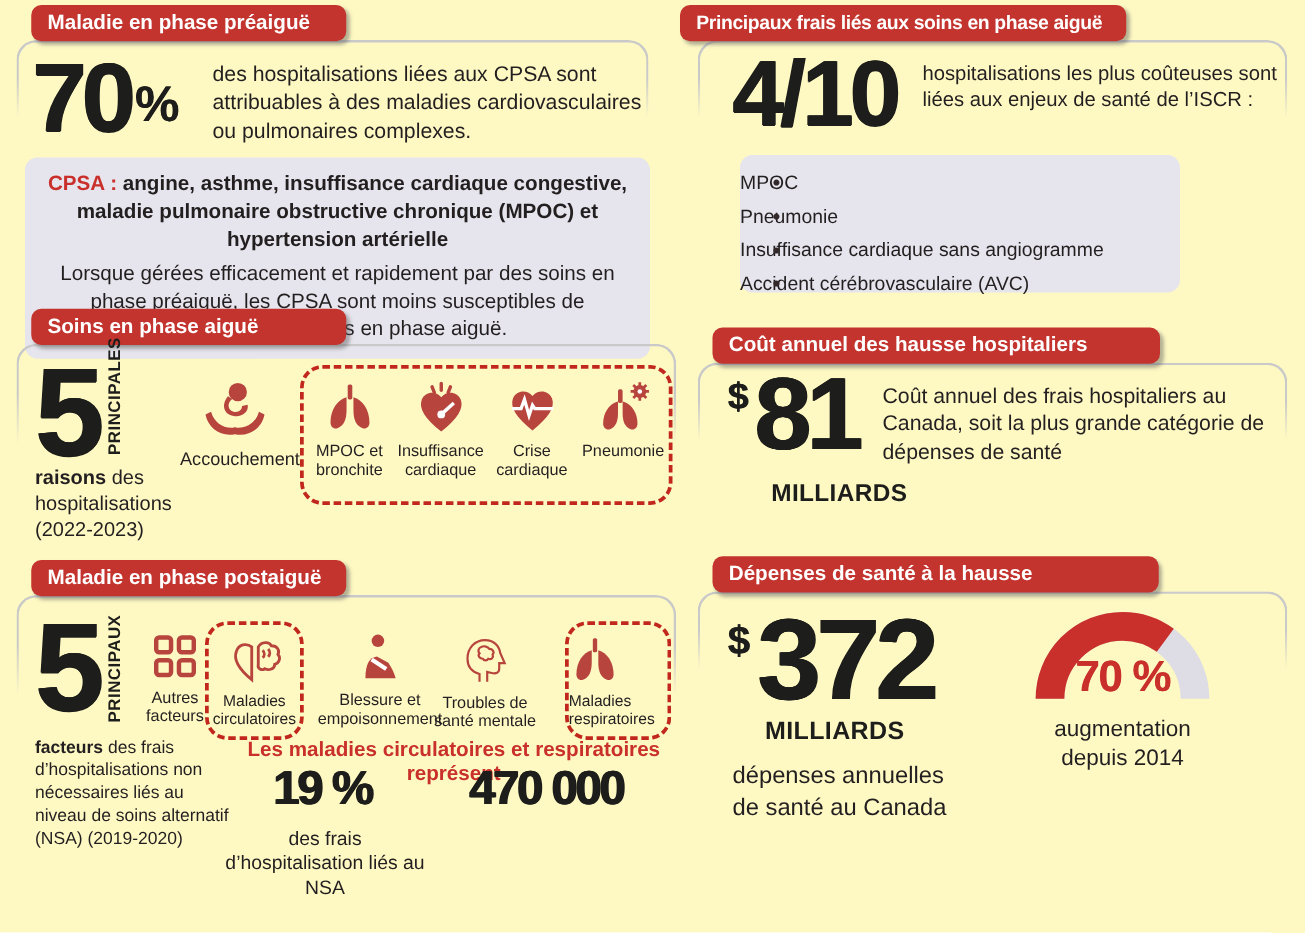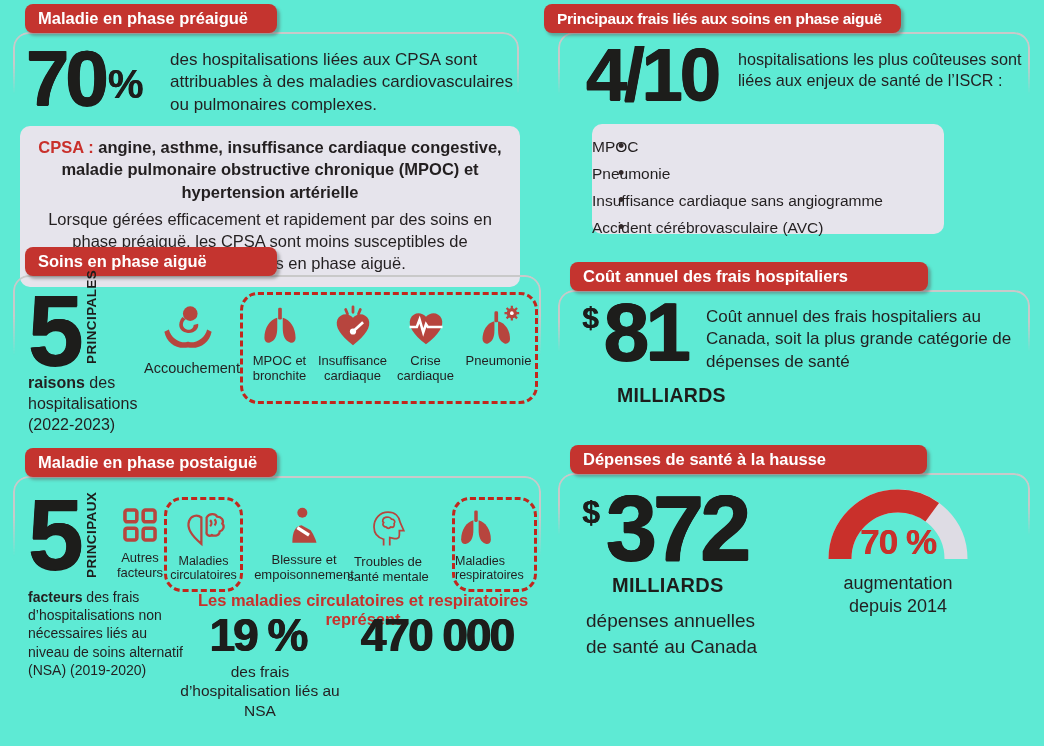--- a/index.html
+++ b/index.html
@@ -1,17 +1,17 @@
 <!DOCTYPE html>
 <html><head>
 <meta charset="utf-8">
 <style>
   html,body{margin:0;padding:0;background:#fff;}
   body{font-family:"Liberation Sans",sans-serif;color:#231f20;}
-  .stage{position:relative;width:1044px;height:746px;background:#5eead4;overflow:hidden;}
+  .stage{position:relative;width:1044px;height:746px;background:#fef9c3;overflow:hidden;}
   .abs{position:absolute;}
   
   .banner{
     position:absolute;height:29px;background:#c4342f;color:#fff;
     font-weight:bold;font-size:16.5px;line-height:29px;padding-left:13px;
     border-radius:8px;box-sizing:border-box;white-space:nowrap;
     box-shadow:2.5px 3px 3px rgba(90,90,90,.45);
   }
   .banner.tight{font-size:15.5px;letter-spacing:-.3px;}
   
@@ -45,21 +45,21 @@
   }
   .icon-item{text-align:center;}
   .icon-label{font-size:13.5px;line-height:1.15;margin-top:7px;}
   .dcell{flex:1;text-align:center;padding-top:9px;}
   .dcell .icon-label{font-size:13px;margin-top:6px;}
   .smcell .icon-label{font-size:12.5px;margin-top:5px;}
   .bullets{list-style:none;margin:0;padding:9px 10px 9px 0;}
   .bullets li{font-size:15.5px;line-height:27px;position:relative;}
   .bullets li::before{content:"\2022";position:absolute;left:26px;font-size:18px;color:#33292a;}
   .highlight{position:absolute;font-weight:bold;font-size:16.5px;color:#c9302b;text-align:center;}
-  .midstat{position:absolute;text-align:center;font-weight:bold;font-size:46px;
+  .midstat{position:absolute;text-align:center;font-weight:bold;font-size:38px;
            letter-spacing:-2px;line-height:1;color:#1d1d1b;
            text-shadow:.6px 0 currentColor,-.6px 0 currentColor;}
   .midstat-desc{position:absolute;text-align:center;font-size:15.5px;line-height:1.25;}
   .milliards{position:absolute;font-weight:bold;letter-spacing:.3px;color:#1d1d1b;}
   .gauge-num{position:absolute;text-align:center;font-weight:bold;font-size:35px;
              letter-spacing:-1px;color:#c9302b;text-shadow:.5px 0 currentColor;}
   .gauge-cap{position:absolute;text-align:center;font-size:18px;line-height:1.3;}
   svg.ic{display:inline-block;vertical-align:top;}
 </style>
 </head>
@@ -218,21 +218,21 @@
   <div class="graybox" style="left:592px;top:124px;width:352px;height:110px">
     <ul class="bullets">
       <li><span>MPOC</span></li>
       <li><span>Pneumonie</span></li>
       <li><span>Insuffisance cardiaque sans angiogramme</span></li>
       <li><span>Accident cérébrovasculaire (AVC)</span></li>
     </ul>
   </div>
 
   <div class="frame" style="left:558px;top:290px;width:468px;height:60px"></div>
-  <div class="banner" style="left:570px;top:262px;width:358px">Coût annuel des frais hospitaliers</div>
+  <div class="banner" style="left:570px;top:262px;width:358px">Coût annuel des hausse hospitaliers</div>
 
   <div class="statrow" style="left:582px;top:296px">
     <span class="cur" style="font-size:30px;margin-top:5px">$</span>
     <span class="big" style="font-size:82px;margin-left:5px">81</span>
   </div>
   <div class="milliards" style="left:617px;top:384px;font-size:19.5px">MILLIARDS</div>
   <div class="body-text" style="left:706px;top:306px;width:312px">Coût annuel des frais hospitaliers au Canada, soit la plus grande catégorie de dépenses de santé</div>
 
   <div class="frame" style="left:558px;top:473px;width:468px;height:60px"></div>
   <div class="banner" style="left:570px;top:445px;width:357px">Dépenses de santé à la hausse</div>

